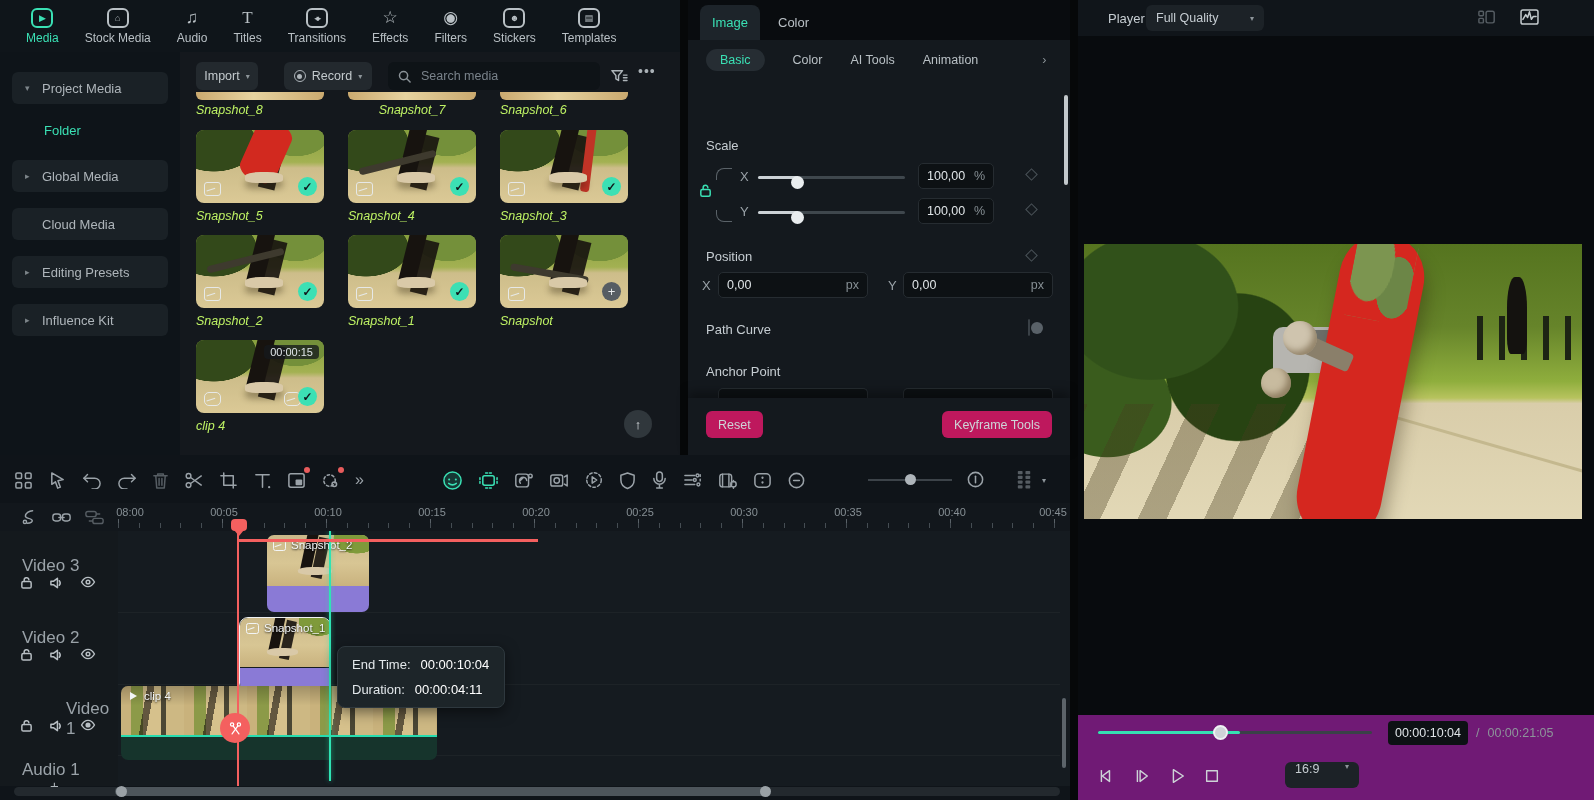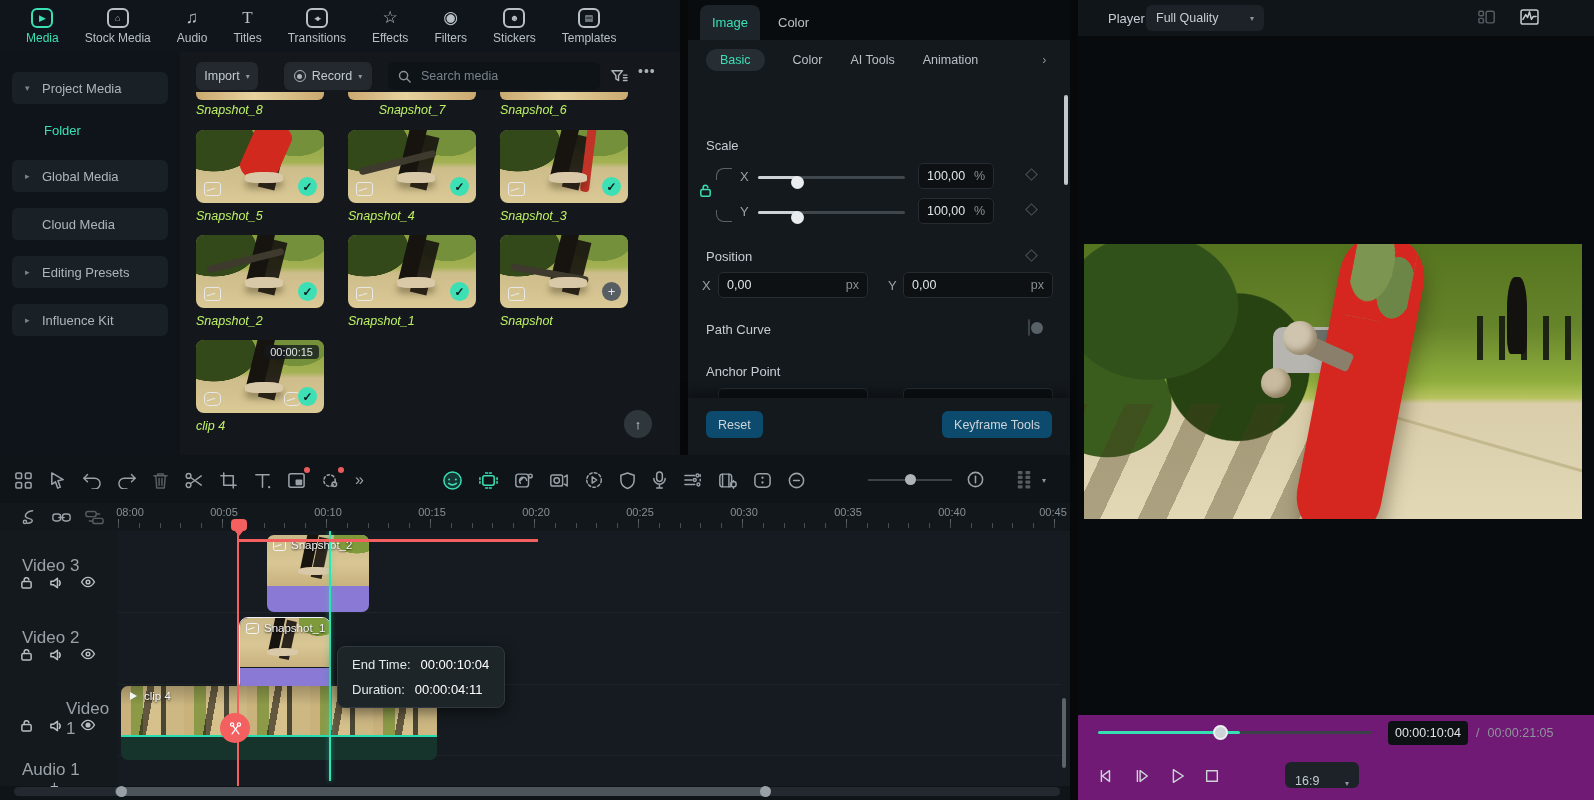--- a/index.html
+++ b/index.html
@@ -61,21 +61,21 @@
   .toggle.off::after{content:"";position:absolute;left:2px;top:2px;width:12px;height:12px;border-radius:50%;background:#596168;}
   .diamond{width:9px;height:9px;border:1.4px solid #4a5258;transform:rotate(45deg);}
   .plabel{color:#c6cdd2;font-size:13px;}
   .dimlabel{color:#9aa2a8;}
   .ptrack{position:absolute;height:3px;border-radius:2px;background:#3f474d;}
   .pfill{position:absolute;height:3px;border-radius:2px;background:#ccd2d6;}
   .pknob{position:absolute;width:13px;height:13px;border-radius:50%;background:#e9edef;top:-5px;}
   .valbox{position:absolute;height:26px;background:#0d1114;border:1px solid #262c31;border-radius:5px;display:flex;align-items:center;justify-content:space-between;padding:0 8px;font-size:12.5px;color:#dfe4e7;}
   .valbox .unit{color:#868f94;}
   .props-footer{position:absolute;left:0;top:398px;width:382px;height:57px;background:#14191e;box-shadow:0 -6px 10px rgba(0,0,0,.35);}
-  .pbtn{position:absolute;top:13px;height:27px;background:#0c4a6e;border-radius:6px;color:#ced4d8;display:flex;align-items:center;justify-content:center;font-size:12.5px;padding:0 12px;}
+  .pbtn{position:absolute;top:13px;height:27px;background:#be185d;border-radius:6px;color:#ced4d8;display:flex;align-items:center;justify-content:center;font-size:12.5px;padding:0 12px;}
   .vscroll{position:absolute;width:4px;border-radius:2px;background:#c3c9cd;}
   
   .playercol{position:absolute;left:1078px;top:0;width:516px;height:800px;background:#701a75;}
   .pheader{position:absolute;left:0;top:0;width:516px;height:36px;background:#10151a;display:flex;align-items:center;}
   .quality{position:absolute;left:68px;top:5px;width:118px;height:26px;background:#1c2227;border-radius:6px;display:flex;align-items:center;justify-content:space-between;padding:0 10px;font-size:12.5px;color:#c6cdd2;}
   .stage{position:absolute;left:0;top:36px;width:516px;height:679px;background:#080b0e;}
   .stagevid{position:absolute;left:6px;top:208px;width:498px;height:275px;overflow:hidden;background:
      linear-gradient(180deg,#55741f 0%,#66842a 30%,#8fae3d 50%,#b7c35e 56%,#d9cdaa 58%,#e2d8b6 100%);}
   .pv-bush{position:absolute;left:-4%;top:-8%;width:58%;height:88%;background:
      radial-gradient(50% 50% at 30% 35%,#31511a 0 60%,rgba(0,0,0,0) 61%),
@@ -95,21 +95,21 @@
   .pv-wheel1{position:absolute;left:40%;top:28%;width:34px;height:34px;background:#cfc4ae;border-radius:50%;box-shadow:inset -4px -4px 6px rgba(90,70,40,.5);}
   .pv-wheel2{position:absolute;left:35.5%;top:45%;width:30px;height:30px;background:#c8bb9f;border-radius:50%;box-shadow:inset -4px -4px 6px rgba(90,70,40,.5);}
   .pv-truck{position:absolute;left:43%;top:36%;width:11%;height:7%;background:#8a7f6a;transform:rotate(24deg);border-radius:4px;}
   .progress-track{position:absolute;left:20px;top:731px;width:274px;height:3px;background:#3a4147;border-radius:2px;}
   .progress-fill{position:absolute;left:20px;top:731px;width:142px;height:3px;background:#35e0b2;border-radius:2px;}
   .progress-knob{position:absolute;left:135px;top:725px;width:15px;height:15px;border-radius:50%;background:#cfd4d8;border:2px solid #eef1f3;}
   .tcbox{position:absolute;left:310px;top:721px;width:80px;height:24px;background:#0d1114;border-radius:4px;display:flex;align-items:center;justify-content:center;color:#dfe4e7;font-size:12.5px;}
   .tctotal{position:absolute;left:398px;top:721px;height:24px;display:flex;align-items:center;gap:8px;color:#8d959a;font-size:12.5px;}
   .pcontrols{position:absolute;left:0;top:752px;width:516px;height:48px;display:flex;align-items:center;}
   .pcicon{color:#cdd3d7;margin-left:18px;}
-  .ratio{position:absolute;left:207px;top:10px;width:74px;height:26px;background:#1c2227;border-radius:6px;display:flex;align-items:flex-end;justify-content:space-between;padding:0 10px;font-size:12.5px;color:#c6cdd2;}
+  .ratio{position:absolute;left:207px;top:10px;width:74px;height:26px;background:#1c2227;border-radius:6px;display:flex;align-items:flex-start;justify-content:space-between;padding:0 10px;font-size:12.5px;color:#c6cdd2;}
   
   .timeline{position:absolute;left:0;top:455px;width:1070px;height:345px;background:#0f1419;}
   .tl-toolbar{position:absolute;left:0;top:5px;width:1070px;height:40px;display:flex;align-items:center;}
   .tbic{color:#9aa2a8;margin-left:15px;position:relative;}
   .tbic.dim{color:#565d63;}
   .tbic.teal{color:#3ae0b4;}
   .reddot::after{content:"";position:absolute;right:-4px;top:-4px;width:6px;height:6px;border-radius:50%;background:#e85c5c;}
   .tl-ruler{position:absolute;left:0;top:48px;width:1070px;height:28px;background:#12171c;}
   .rulericons{position:absolute;left:0;top:0;width:118px;height:28px;display:flex;align-items:center;gap:14px;padding-left:20px;color:#9aa2a8;}
   .ticks-minor{position:absolute;left:118px;top:20px;width:942px;height:5px;

